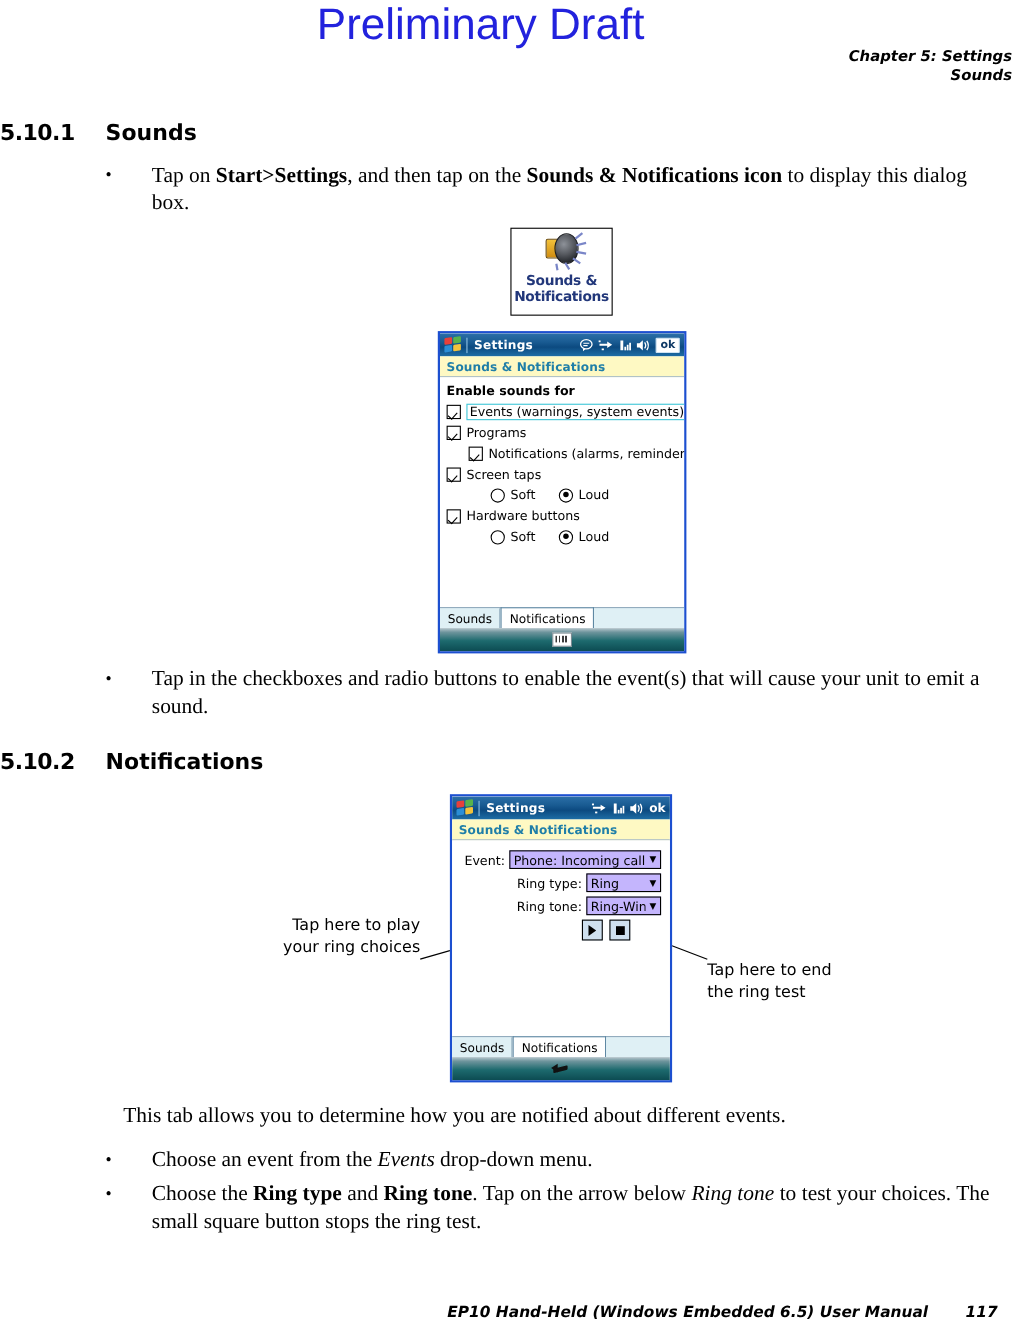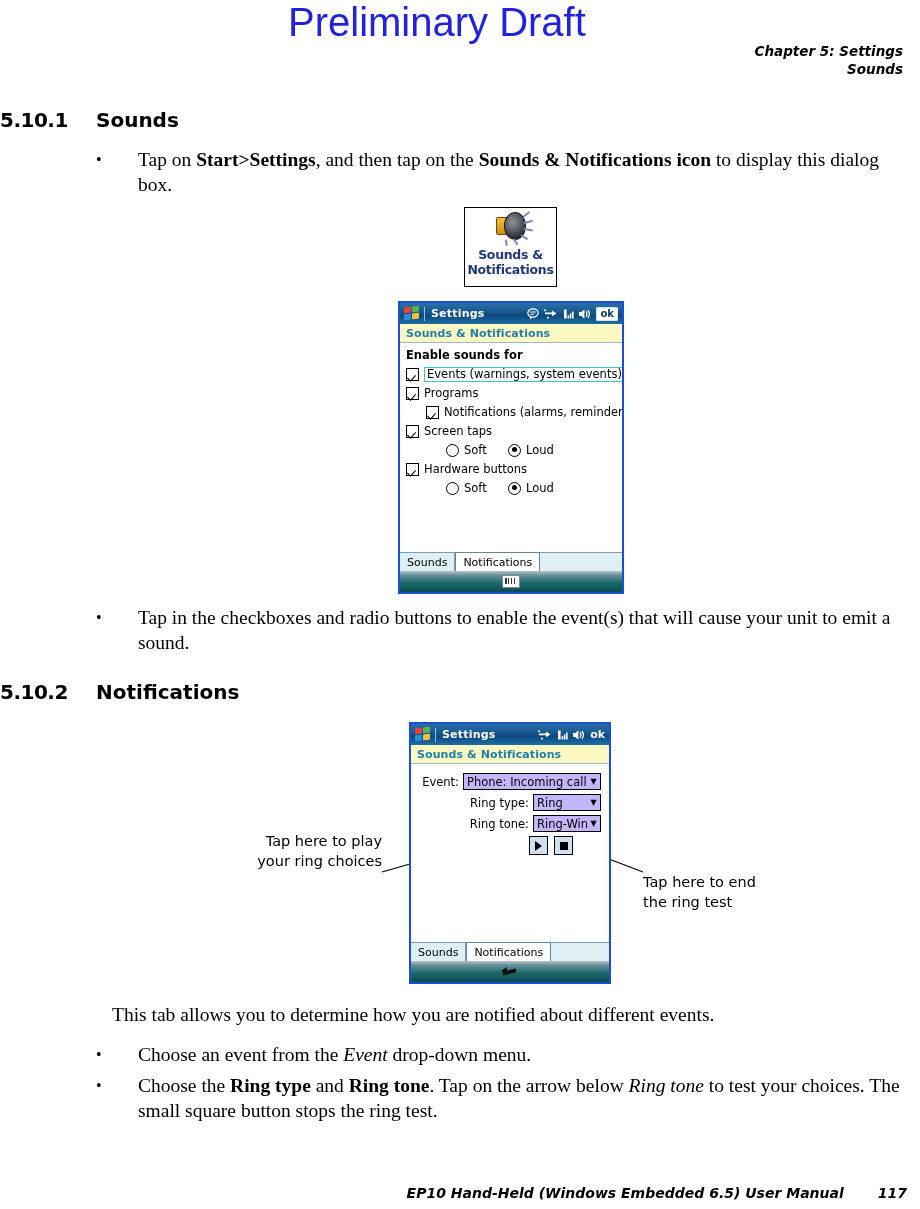--- a/index.html
+++ b/index.html
@@ -25,21 +25,21 @@
     font-size: 40px;
     font-weight: normal;
     color: #2222dd;
     letter-spacing: 0px;
     white-space: nowrap;
   }
 
   
   .runhead {
     position: absolute;
-    right: 17px;
+    right: 0;
     top: 42px;
     text-align: right;
     font-family: "DejaVu Sans", sans-serif;
     font-size: 13.5px;
     font-style: italic;
     line-height: 18px;
     color: #000;
   }
   .runhead .line1 { font-weight: bold; }
   .runhead .line2 { font-weight: bold; }
@@ -693,21 +693,21 @@
 
 <div class="callout" style="left:643px; top:831px;margin-top:41px;">
   <div>Tap here to end</div>
   <div>the ring test</div>
 </div>
 
 <div class="para" style="left:112px; top:1002px; width:820px;">This tab allows you to determine how you are notified about different events.</div>
 
 <div class="bullet" style="left:96px; top:1042px; width:820px;">
   <span class="dot">•</span>
-  <span class="btext"><span>Choose an event from the </span><i>Event</i><span> drop-down menu.</span></span>
+  <span class="btext"><span>Choose an event from the </span><i>Events</i><span> drop-down menu.</span></span>
 </div>
 
 <div class="bullet" style="left:96px; top:1073px; width:820px;">
   <span class="dot">•</span>
   <span class="btext"><span>Choose the </span><b>Ring type</b><span> and </span><b>Ring tone</b><span>. Tap on the arrow below </span><i>Ring tone</i><span> to test your choices. The small square button stops the ring test.</span></span>
 </div>
 
 <div class="footer">
   <span>EP10 Hand-Held (Windows Embedded 6.5) User Manual</span><span class="pageno">117</span>
 </div>

